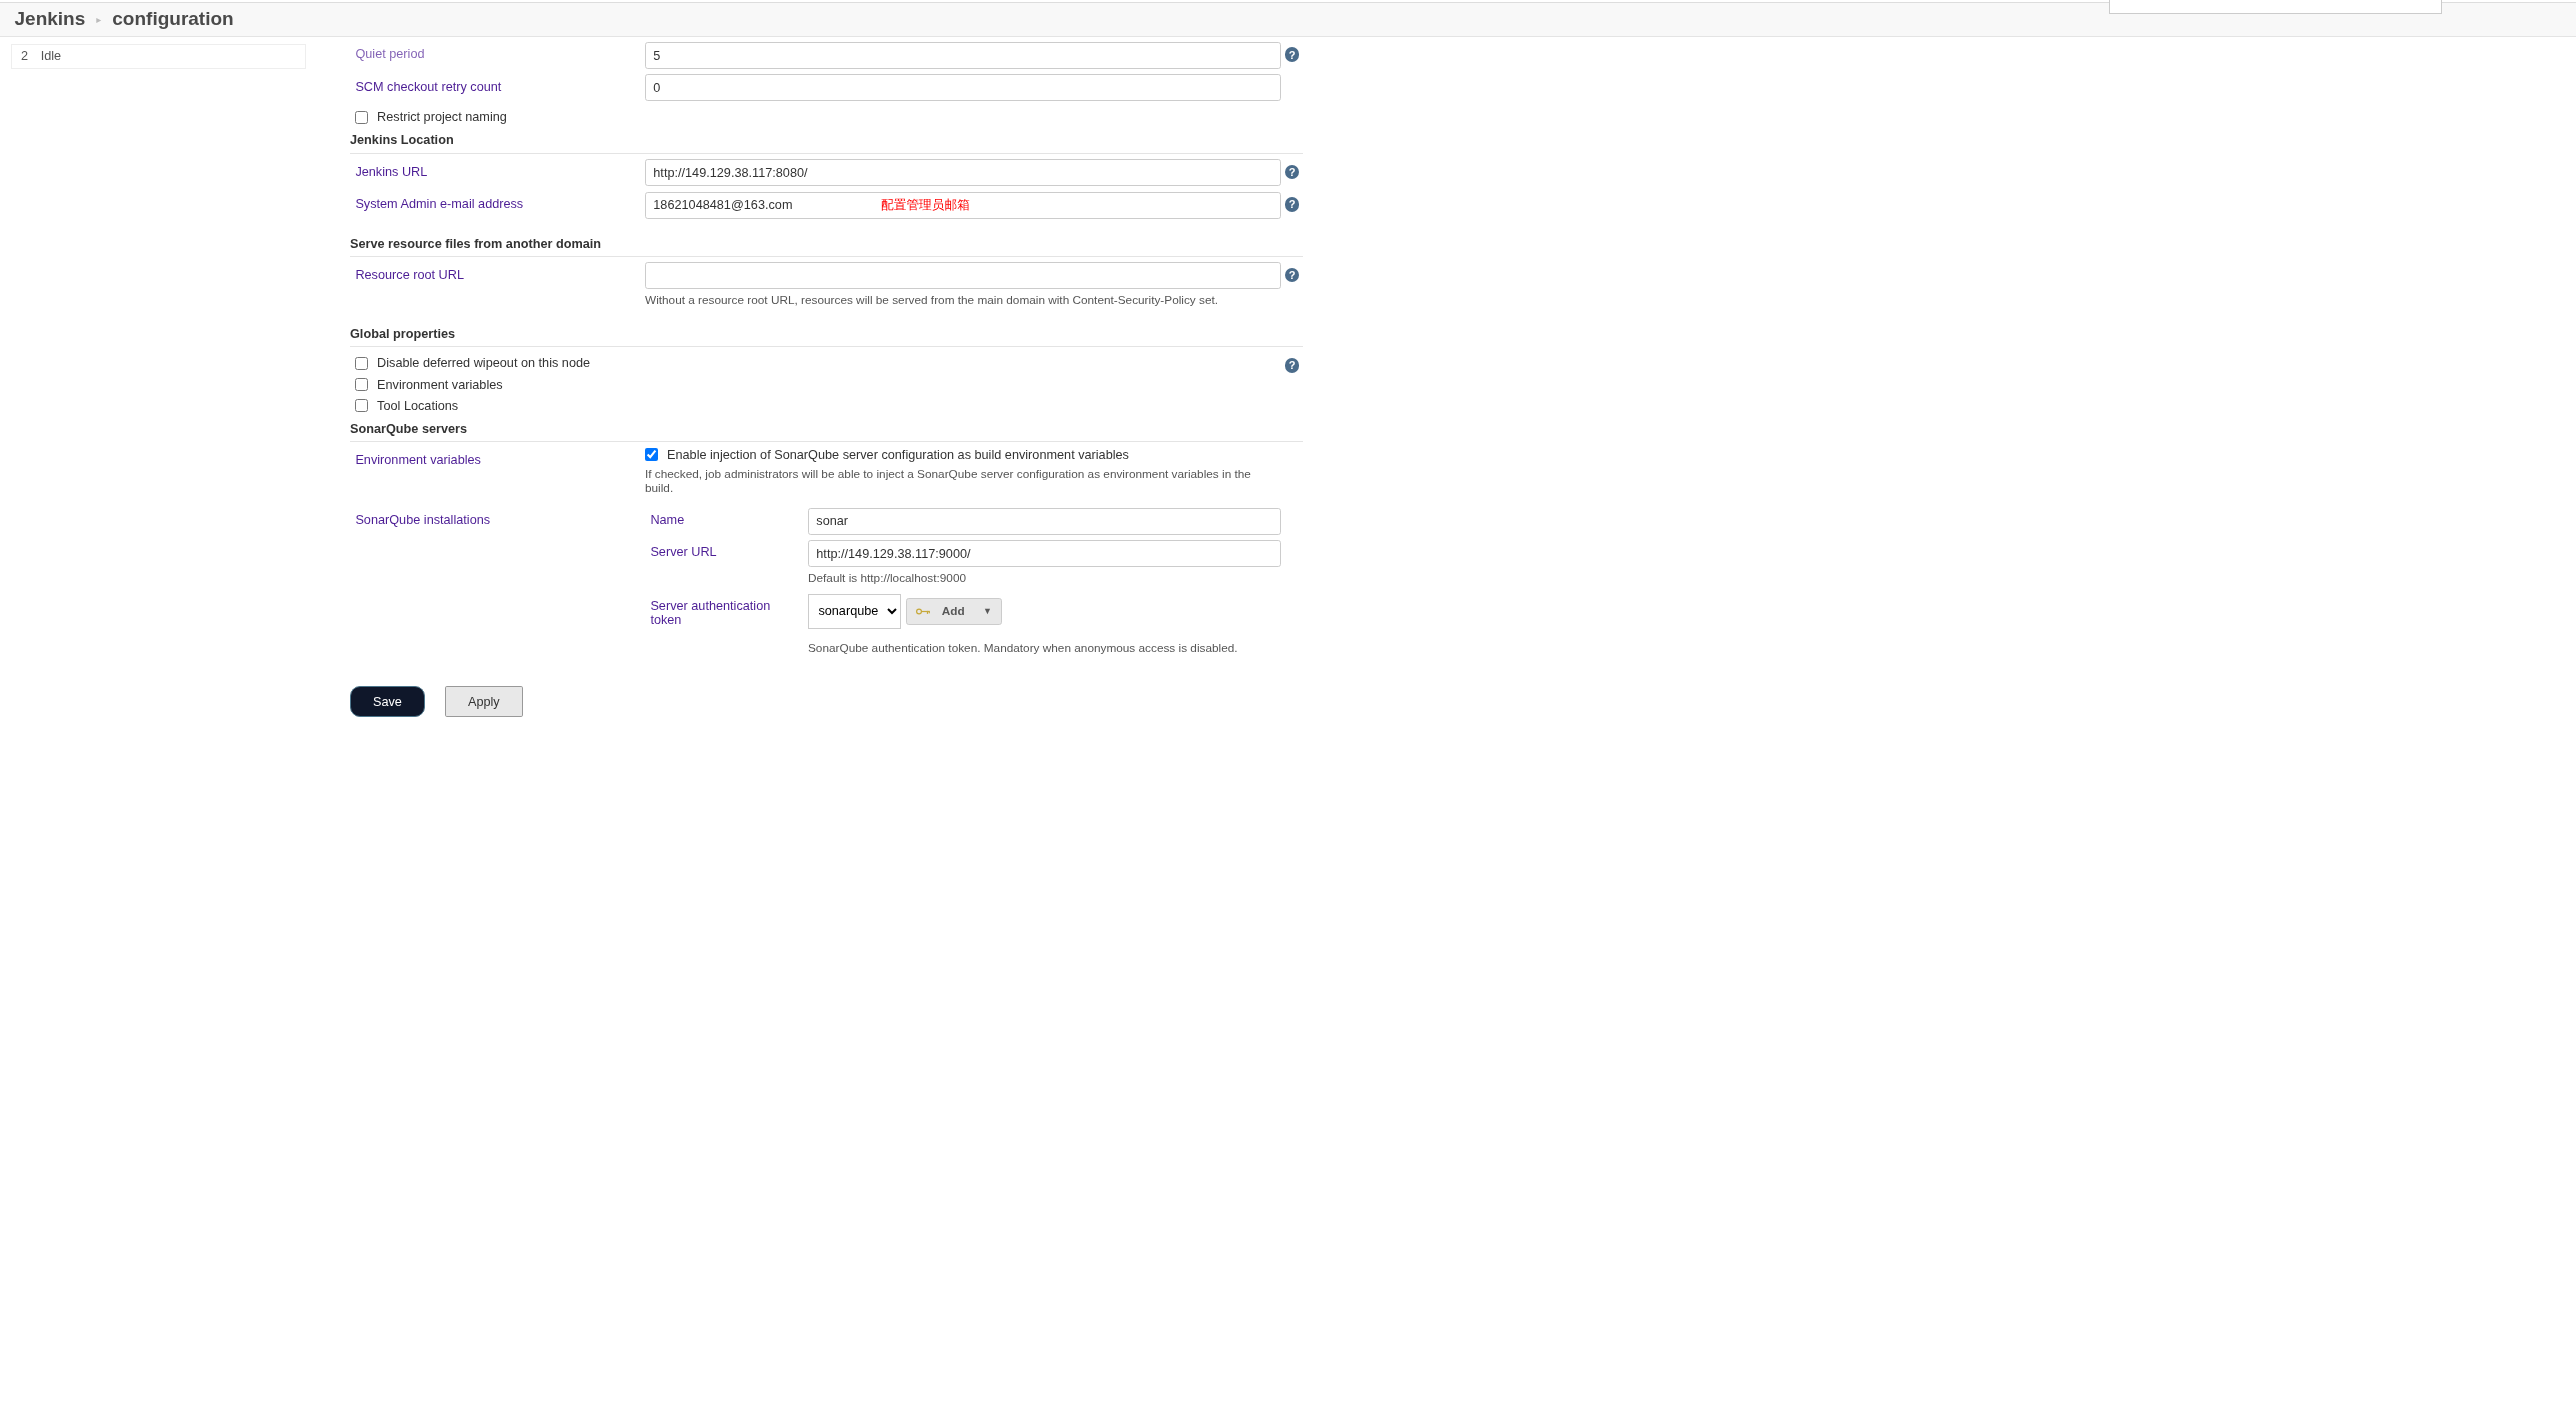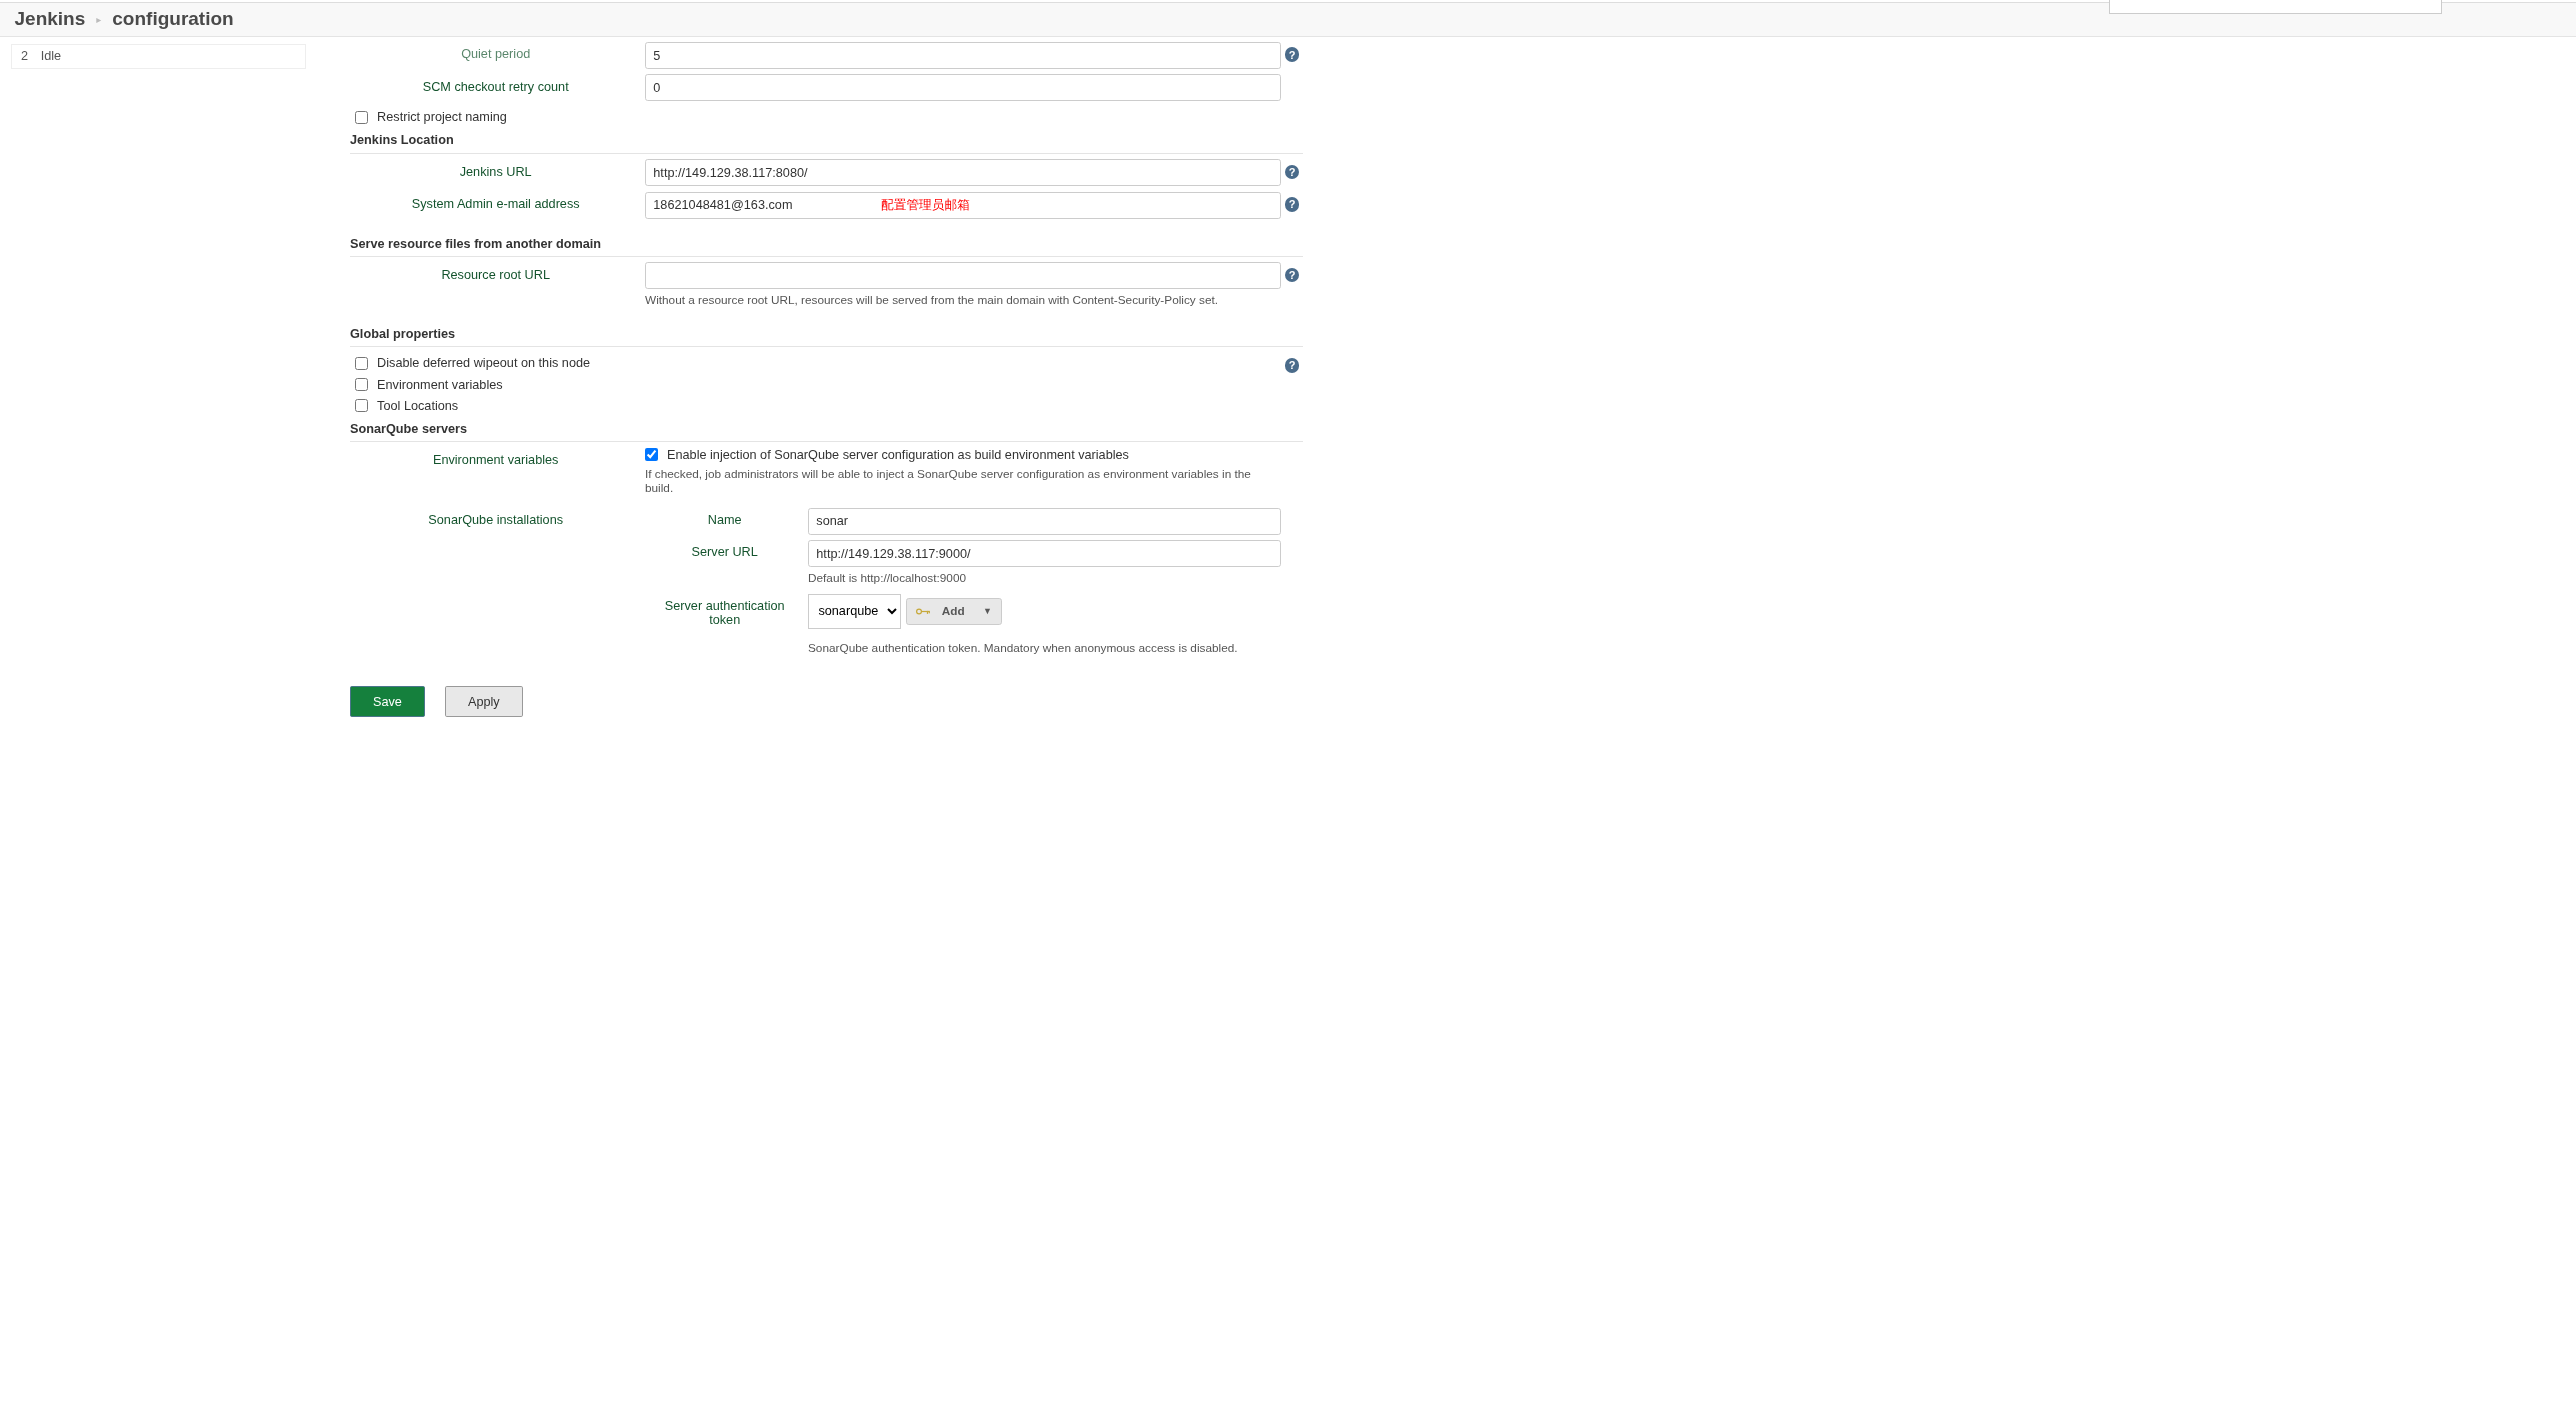--- a/index.html
+++ b/index.html
@@ -74,23 +74,22 @@
       max-width: 1004px;
     }
     .form-row {
       display: flex;
       align-items: flex-start;
       margin: 5.4px 0;
     }
     .form-label {
       width: 295px;
       padding: 5.4px 9px 5.4px 5.4px;
-      color: #14532d;
+      color: #4c1d95;
       flex-shrink: 0;
-      text-align: center;
     }
     .form-field {
       flex: 1;
       display: flex;
       flex-direction: column;
     }
     .text-input {
       width: 100%;
       padding: 4.5px 7.3px;
       border: 0.9px solid #ccc;
@@ -191,23 +190,24 @@
       gap: 20px;
     }
     .btn {
       padding: 7.3px 22px;
       border: 0.9px solid #999;
       border-radius: 1.8px;
       font-size: 12.7px;
       cursor: pointer;
     }
     .btn-primary {
-      background: #15803d;
+      background: #0f172a;
       color: #fff;
       border-color: #4b758b;
+      border-radius: 10px;
     }
     .btn-secondary {
       background: #e8e8e8;
       color: #333;
     }
     .inline-checkbox-label {
       display: flex;
       align-items: center;
       gap: 9px;
     }

